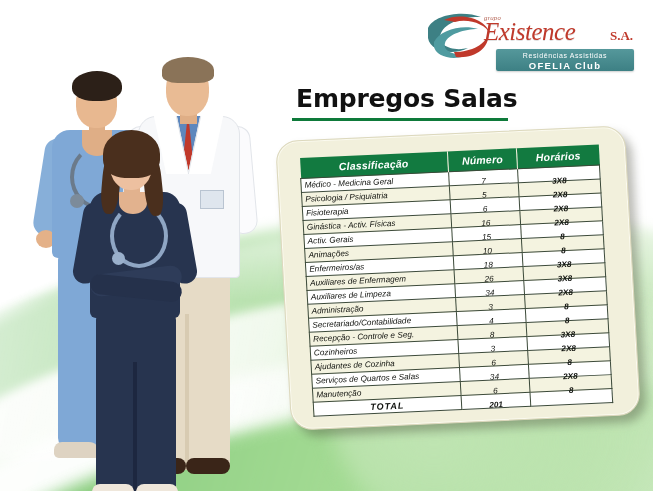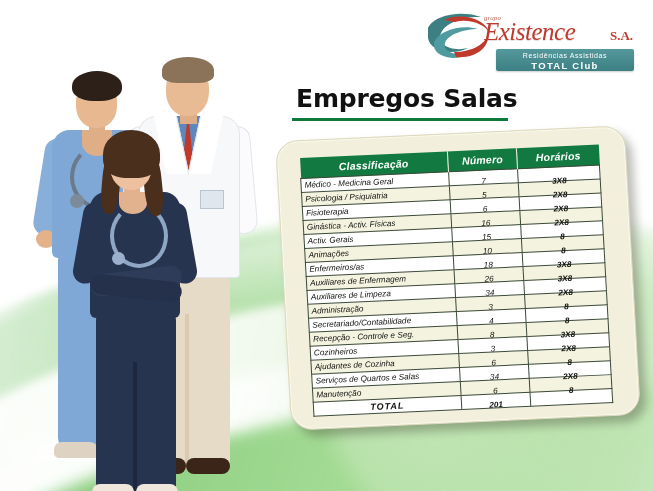--- a/index.html
+++ b/index.html
@@ -245,21 +245,21 @@
     <path d="M4 20 C10 6, 40 2, 57 9 C44 8, 22 13, 17 25 C12 37, 28 44, 44 40 C30 48, 6 44, 4 30 Z" fill="#3d8084"></path>
     <path d="M10 34 C16 22, 38 16, 54 21 C41 21, 24 26, 21 35 C18 44, 33 49, 47 45 C34 54, 11 50, 10 38 Z" fill="#4f9ba0"></path>
     <path d="M20 12 C36 4, 62 10, 66 26 C62 16, 44 10, 31 14 Z" fill="#c0392b"></path>
     <path d="M30 44 C48 44, 62 36, 64 26 C66 40, 50 51, 32 49 Z" fill="#c0392b"></path>
   </svg>
   <div class="logo-grupo">grupo</div>
   <div class="logo-name">Existence</div>
   <div class="logo-sa">S.A.</div>
   <div class="logo-banner">
     <div class="l1">Residências Assistidas</div>
-    <div class="l2">TOTAL Club</div>
+    <div class="l2">OFELIA Club</div>
   </div>
 </div>
 
 <div class="title-wrap">
   <div class="title">Empregos Salas</div>
   <div class="title-rule"></div>
 </div>
 
 <div class="card">
   <div class="card-shadow"></div>

